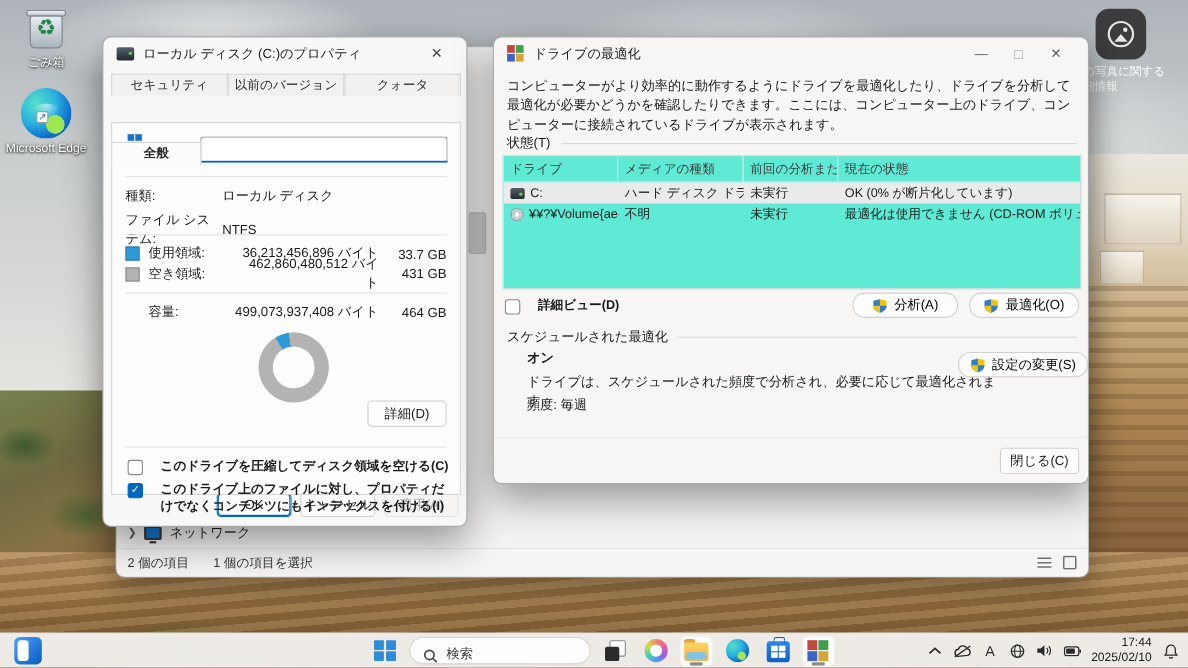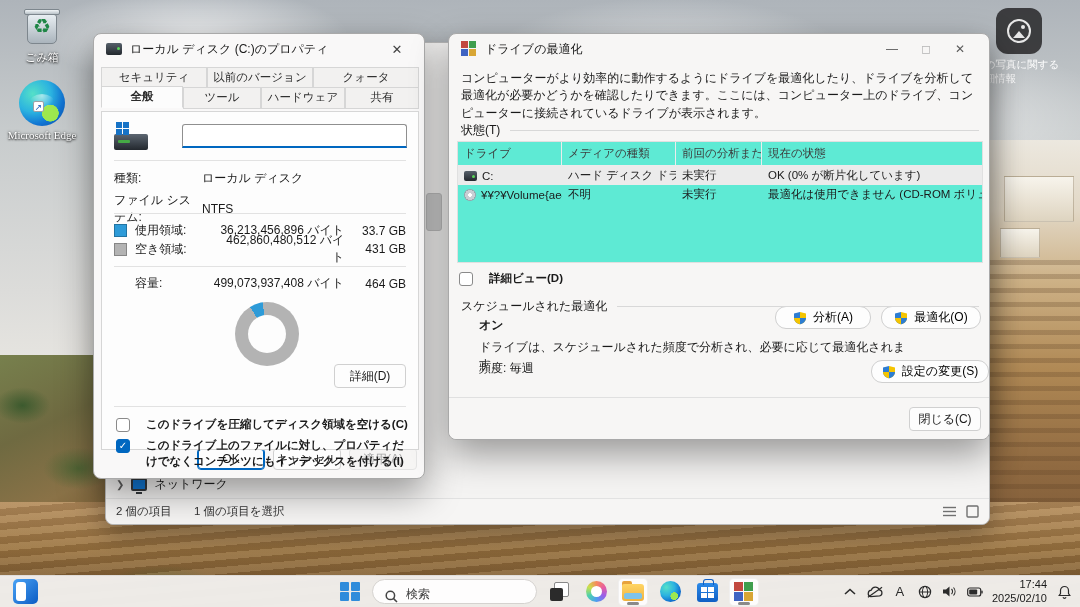--- a/index.html
+++ b/index.html
@@ -33,21 +33,21 @@
       radial-gradient(80px 30px at 15% 80%, rgba(70,96,48,.55), rgba(70,96,48,0) 70%),
       radial-gradient(90px 30px at 55% 85%, rgba(80,104,52,.4), rgba(80,104,52,0) 70%),
       linear-gradient(180deg,#b28b5c 0%,#97713f 45%,#7c5b33 75%,#6a4c2b 100%);
   }
   .bg-bottom::after { content:""; position:absolute; inset:0;
     background:repeating-linear-gradient(175deg, rgba(255,235,200,.12) 0 7px, rgba(60,40,20,.12) 7px 14px); }
 
   
   .desk-icon { position:absolute; width:76px; display:flex; flex-direction:column; align-items:center; gap:3px; }
   .desk-icon .lbl { color:#fff; font-size:11px; text-align:center; line-height:1.25;
-    text-shadow:0 1px 2px rgba(0,0,0,.85), 0 0 3px rgba(0,0,0,.6);font-family:Liberation Serif, serif; }
+    text-shadow:0 1px 2px rgba(0,0,0,.85), 0 0 3px rgba(0,0,0,.6); }
   .bin-glyph { width:38px; height:42px; position:relative; }
   .bin-body { position:absolute; left:4px; top:8px; width:30px; height:30px;
     background:linear-gradient(180deg,#e8eef2,#aab4bc); border-radius:3px 3px 5px 5px; border:1px solid #7d868d; }
   .bin-lid { position:absolute; left:1px; top:3px; width:36px; height:6px; background:linear-gradient(180deg,#f2f6f8,#b9c2c8); border:1px solid #7d868d; border-radius:2px; }
   .bin-sym { position:absolute; left:0; right:0; top:10px; text-align:center; color:#1f8646; font-size:20px; line-height:1; }
   .edge-glyph { width:46px; height:46px; border-radius:50%;
     background:radial-gradient(circle at 68% 72%, #9ee84f 0 18%, rgba(0,0,0,0) 19%),
                radial-gradient(circle at 30% 30%, #55e0c8, #2bb3e0 40%, #1173d2 68%, #0b4ea2 100%); position:relative; }
   .edge-glyph::after { content:""; position:absolute; left:10px; top:14px; width:26px; height:18px; border-radius:50% 50% 40% 40%;
     background:radial-gradient(circle at 50% 10%, rgba(255,255,255,.55), rgba(255,255,255,0) 60%); }
@@ -82,21 +82,21 @@
   .x-btn { width:30px; height:24px; display:flex; align-items:center; justify-content:center; color:#444; font-size:13px; border-radius:4px; }
 
   
   .props { left:93px; top:33px; width:332px; height:446px; }
   .drive-ico-sm { width:16px; height:12px; background:linear-gradient(180deg,#56606a,#23282e); border-radius:2px; position:relative; }
   .drive-ico-sm::after { content:""; position:absolute; right:2px; top:4px; width:3px; height:3px; border-radius:50%; background:#59d659; }
   .tabs-wrap { position:absolute; left:7px; top:33px; width:318px; }
   .tab-row { display:flex; }
   .tab { border:1px solid #d6d6d6; background:#f2f1f0; padding:2px 0 3px; text-align:center; font-size:11.5px; color:#2b2b2b; }
   .tab-row.back .tab { flex:1; height:20px; border-bottom:none; }
-  .tab-row.front .tab { height:22px; }
+  .tab-row.front .tab { height:22px;margin-top:43px; }
   .tab.active { background:#fcfcfc; border-bottom:1px solid #fcfcfc; position:relative; top:-1px; height:24px; z-index:2; font-weight:bold; }
   .props-panel { position:absolute; left:7px; top:77px; width:318px; height:339px; background:#fdfdfd; border:1px solid #d6d6d6; z-index:1; }
   .drive-ico-big { position:absolute; left:12px; top:10px; width:36px; height:30px; }
   .dib-body { position:absolute; left:0; bottom:2px; width:34px; height:16px; background:linear-gradient(180deg,#5c6671,#23282e); border-radius:2px; }
   .dib-body::after { content:""; position:absolute; left:4px; top:6px; width:12px; height:3px; background:#45aa45; border-radius:1px; }
   .dib-logo { position:absolute; left:2px; top:0; width:13px; height:13px; display:grid; grid-template-columns:6px 6px; grid-template-rows:6px 6px; gap:1px; }
   .dib-logo i { background:#1773c6; }
   .label-input { position:absolute; left:80px; top:12px; width:225px; height:24px; background:#fff; border:1px solid #8f8f8f; border-bottom:2px solid #0067c0; border-radius:3px 3px 0 0; font-size:12px; padding:0 6px; font-family:inherit; }
   .hline { position:absolute; left:12px; right:12px; height:1px; background:#e2e2e2; }
   .prow { position:absolute; left:12px; right:12px; display:flex; align-items:center; font-size:12px; }
@@ -128,21 +128,21 @@
   .group-hdr { position:absolute; display:flex; align-items:center; gap:10px; font-size:12px; color:#1a1a1a; }
   .group-hdr .rule { flex:1; height:1px; background:#d8d8d8; }
   .dtable { position:absolute; left:8px; top:107px; width:526px; height:122px; background:#5eead4; border:1px solid #e0e0e0; font-size:11.5px; }
   .dt-head { display:grid; grid-template-columns:104px 114px 86px 1fr; border-bottom:1px solid #ececec; color:#3c3c3c; }
   .dt-head > div { padding:4px 6px; border-right:1px solid #ececec; white-space:nowrap; overflow:hidden; }
   .dt-row { display:grid; grid-template-columns:104px 114px 86px 1fr; align-items:center; height:19px; }
   .dt-row.sel { background:#ebebeb; }
   .dt-cell { padding:0 6px; white-space:nowrap; overflow:hidden; display:flex; align-items:center; gap:5px; }
   .disc-ico { width:12px; height:12px; border-radius:50%; background:radial-gradient(circle,#fff 0 2px,#c9ced4 2px 5px,#9aa2ab 5px 6px); flex:none; }
   .shield { width:14px; height:14px; flex:none; }
-  .dbtn { position:absolute; height:23px; display:flex; align-items:center; justify-content:center; gap:6px; background:#fdfdfd; border:1px solid #d0d0d0; border-radius:11px; font-size:12px;margin-top:40px; }
+  .dbtn { position:absolute; height:23px; display:flex; align-items:center; justify-content:center; gap:6px; background:#fdfdfd; border:1px solid #d0d0d0; border-radius:11px; font-size:12px; }
   .defrag-footer { position:absolute; left:0; right:0; bottom:0; height:42px; border-top:1px solid #e0e0e0; border-radius:0 0 8px 8px; background:#f7f6f5; }
   .sched-on { font-weight:bold; }
   .sched-text { position:absolute; font-size:12px; color:#1a1a1a; }
 
   
   .taskbar { position:absolute; left:0; bottom:0; width:1080px; height:32px; background:rgba(243,240,238,.96);
     border-top:1px solid rgba(0,0,0,.06); display:flex; align-items:center; }
   .tb-left { position:absolute; left:10px; display:flex; align-items:center; }
   .widgets-ico { width:25px; height:25px; border-radius:5px; background:linear-gradient(135deg,#4aa3f5,#0b5cc4); position:relative; }
   .widgets-ico::after { content:""; position:absolute; left:3px; top:3px; width:10px; height:19px; background:#fff; border-radius:3px; }

